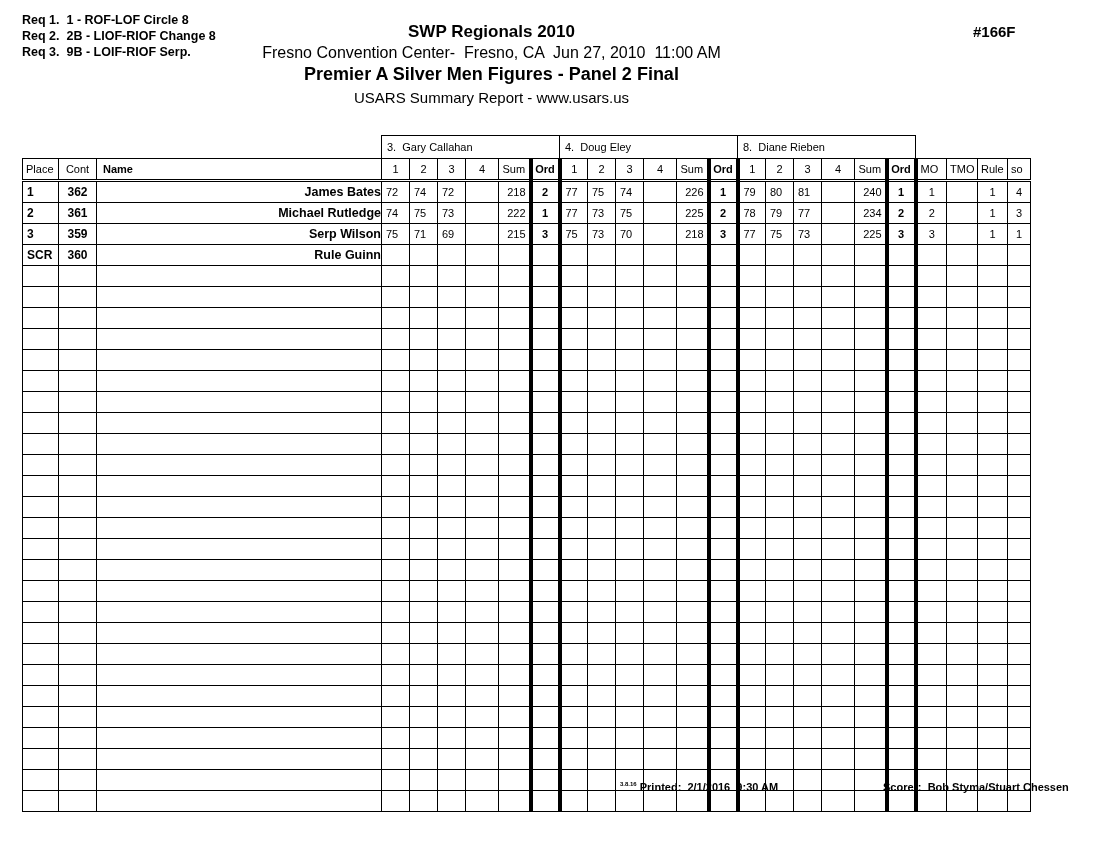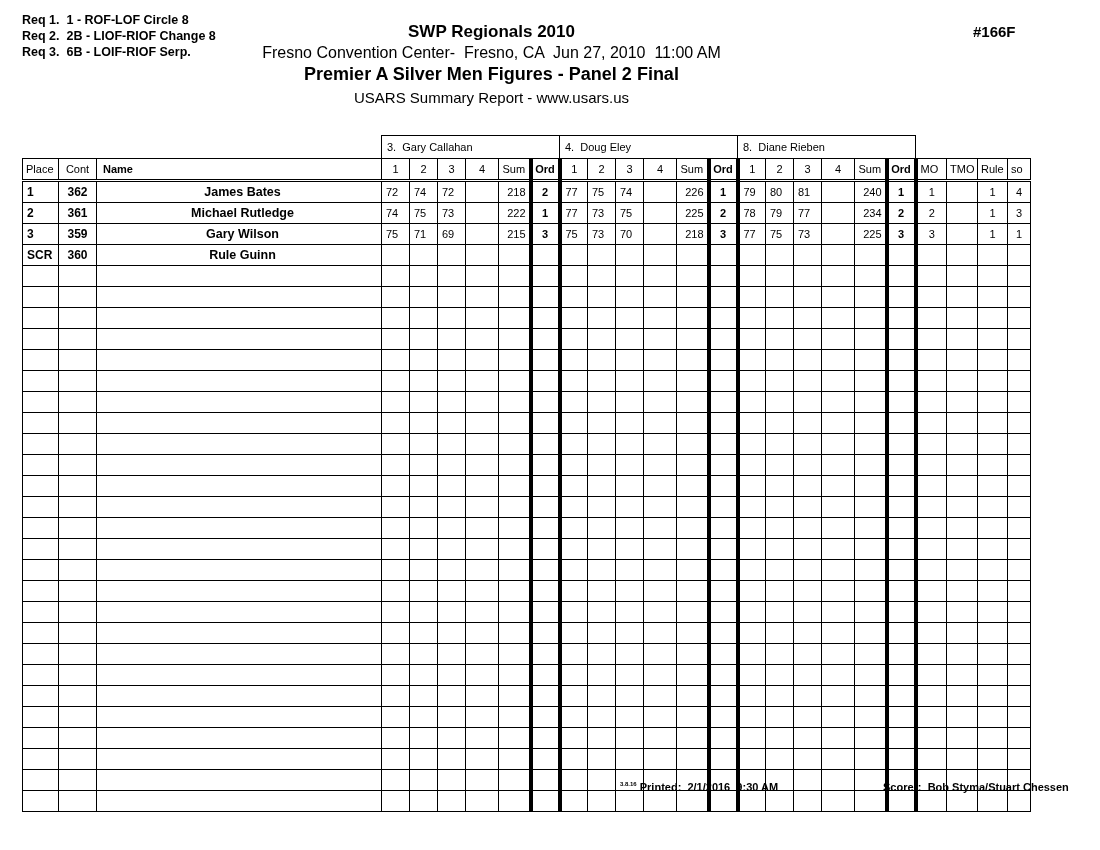--- a/index.html
+++ b/index.html
@@ -24,38 +24,38 @@
      overflow:hidden;white-space:nowrap;vertical-align:middle;}
   tr.band-row td{height:22px;}
   td.band-empty{border:none;}
   td.band-box{border:1px solid #000;text-align:left;padding-left:5px;font-size:11px;white-space:pre;}
   tr.header-row td{border-bottom:3px double #000;}
   td.h-left{text-align:left;padding-left:3px;}
   td.h-name{text-align:left;padding-left:6px;font-weight:bold;}
   td.h-center{text-align:center;}
   td.place{text-align:left;padding-left:4px;font-weight:bold;font-size:12px;}
   td.cont{text-align:center;font-weight:bold;font-size:12px;}
-  td.name{text-align:center;padding-left:7px;font-weight:bold;font-size:12.5px;}
+  td.name{text-align:right;padding-left:7px;font-weight:bold;font-size:12.5px;}
   td.score{text-align:left;padding-left:4px;}
   td.sum{text-align:right;padding-right:3px;}
   td.ord{text-align:center;font-weight:bold;border-left:4px solid #000;border-right:4px solid #000;}
   td.mo,td.tmo,td.rule,td.so{text-align:center;}
   
   #footer{position:absolute;left:22px;top:781px;width:1020px;height:18px;}
   #printed-line{position:absolute;left:598px;top:0;font-size:11px;font-weight:bold;}
   #version-tag{font-size:6px;font-weight:bold;vertical-align:top;}
   #scorer-line{position:absolute;left:833px;top:0;font-size:11px;font-weight:bold;margin-left:28px;}
 </style>
 </head>
 <body>
 
 <div id="req-block">
   <div class="pre">Req 1.  1 - ROF-LOF Circle 8</div>
   <div class="pre">Req 2.  2B - LIOF-RIOF Change 8</div>
-  <div class="pre">Req 3.  6B - LOIF-RIOF Serp.</div>
+  <div class="pre">Req 3.  9B - LOIF-RIOF Serp.</div>
 </div>
 
 <div id="title-block">
   <div id="event-title">SWP Regionals 2010</div>
   <div id="venue-line" class="pre">Fresno Convention Center-  Fresno, CA  Jun 27, 2010  11:00 AM</div>
   <div id="category-title">Premier A Silver Men Figures - Panel 2 Final</div>
   <div id="report-line">USARS Summary Report - www.usars.us</div>
 </div>
 
 <div id="doc-number">#166F</div>
@@ -174,21 +174,21 @@
           <td class="sum">234</td>
           <td class="ord">2</td>
           <td class="mo">2</td>
           <td class="tmo"></td>
           <td class="rule">1</td>
           <td class="so">3</td>
         </tr>
         <tr>
           <td class="place">3</td>
           <td class="cont">359</td>
-          <td class="name">Gary Wilson</td>
+          <td class="name">Serp Wilson</td>
           <td class="score">75</td>
           <td class="score">71</td>
           <td class="score">69</td>
           <td class="score"></td>
           <td class="sum">215</td>
           <td class="ord">3</td>
           <td class="score">75</td>
           <td class="score">73</td>
           <td class="score">70</td>
           <td class="score"></td>

